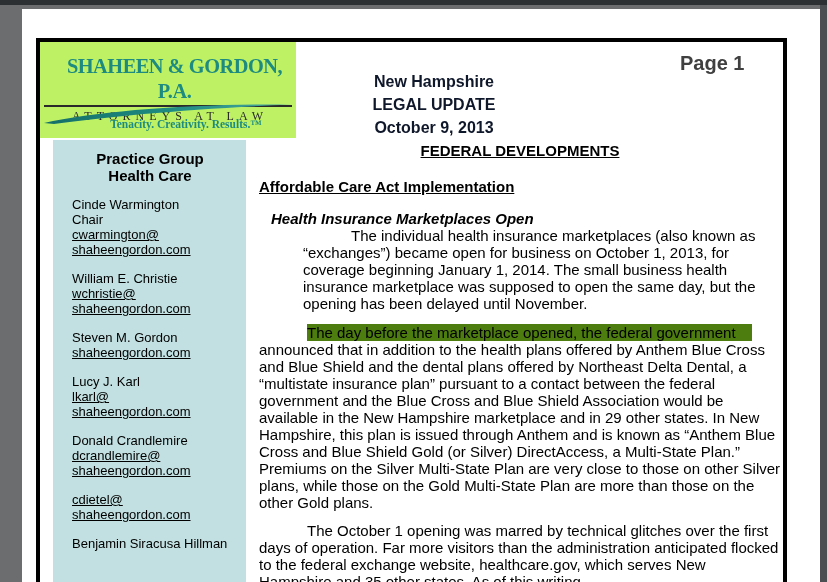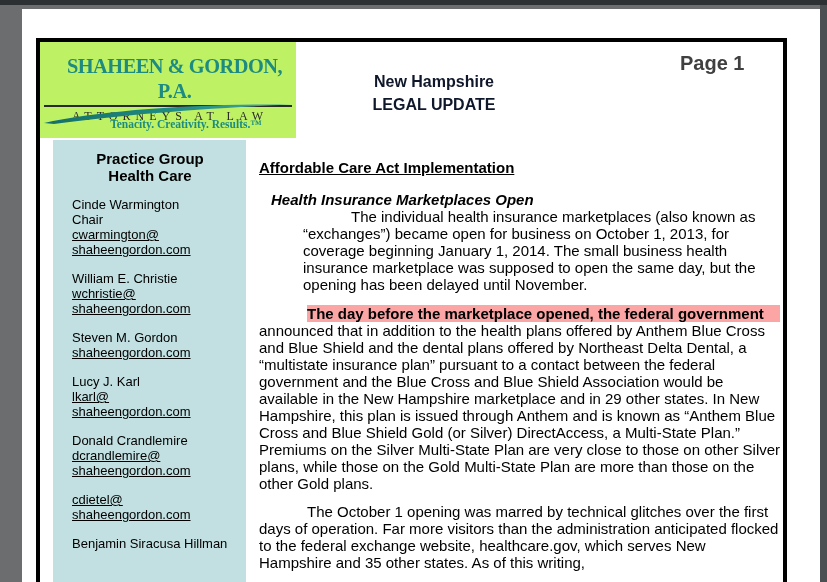--- a/index.html
+++ b/index.html
@@ -33,21 +33,21 @@
   .email{text-decoration:underline;}
   
   .main-col{position:absolute;left:219px;top:98px;width:522px;color:#000;}
   .h-section{font-weight:bold;font-size:15px;line-height:17px;text-align:center;
     text-decoration:underline;margin:2px 0 0 0;}
   .h-sub{font-weight:bold;font-size:15px;line-height:17px;text-decoration:underline;margin:19px 0 0 0;}
   .h-article{font-weight:bold;font-style:italic;font-size:15px;line-height:17px;margin:15px 0 0 12px;}
   .main-col p{font-size:15px;line-height:17px;margin:12px 0 0 0;text-indent:48px;}
   .main-col p:first-of-type{margin-top:0;margin-left:44px;}
   .main-col p:last-of-type{margin-top:11px;}
-  .hl{background:#fca5a5;padding-right:16px;font-weight:bold;}
+  .hl{background:#4d7c0f;padding-right:16px;}
 </style>
 </head>
 <body>
 
 <div class="top-strip"></div>
 <div class="right-strip"></div>
 
 <div class="page">
   <div class="content-box">
 
@@ -64,20 +64,21 @@
           </linearGradient>
         </defs>
         <path d="M2 21 C 55 9, 150 1.5, 250 2.5 C 155 6.5, 70 14, 12 22 Z" fill="url(#sw)"></path>
       </svg>
       <div class="tagline">Tenacity. Creativity. Results.™</div>
     </div>
 
     <div class="title-block">
       <div>New Hampshire</div>
       <div>LEGAL UPDATE</div>
+      <div>October 9, 2013</div>
     </div>
     <div class="page-num">Page 1</div>
 
     <div class="sidebar">
       <div class="sb-heading">
         <div>Practice Group</div>
         <div>Health Care</div>
       </div>
       <div>
           <div class="member">
@@ -109,20 +110,21 @@
             <div class="email">cdietel@</div>
             <div class="email">shaheengordon.com</div>
           </div>
           <div class="member">
             <div>Benjamin Siracusa Hillman</div>
           </div>
         </div>
     </div>
 
     <div class="main-col">
+      <div class="h-section">FEDERAL DEVELOPMENTS</div>
       <div class="h-sub">Affordable Care Act Implementation</div>
       <div class="h-article">Health Insurance Marketplaces Open</div>
       <div>
           <p><span>The individual health insurance marketplaces (also known as “exchanges”) became open for business on October 1, 2013, for coverage beginning January 1, 2014.  The small business health insurance marketplace was supposed to open the same day, but the opening has been delayed until November.</span></p>
           <p><span class="hl">The day before the marketplace opened, the federal government</span><span> announced that in addition to the health plans offered by Anthem Blue Cross and Blue Shield and the dental plans offered by Northeast Delta Dental, a “multistate insurance plan” pursuant to a contact between the federal government and the Blue Cross and Blue Shield Association would be available in the New Hampshire marketplace and in 29 other states.  In New Hampshire, this plan is issued through Anthem and is known as “Anthem Blue Cross and Blue Shield Gold (or Silver) DirectAccess, a Multi-State Plan.”  Premiums on the Silver Multi-State Plan are very close to those on other Silver plans, while those on the Gold Multi-State Plan are more than those on the other Gold plans.</span></p>
           <p><span>The October 1 opening was marred by technical glitches over the first days of operation.  Far more visitors than the administration anticipated flocked to the federal exchange website, healthcare.gov, which serves New Hampshire and 35 other states.  As of this writing,</span></p>
         </div>
     </div>
 
   </div>

